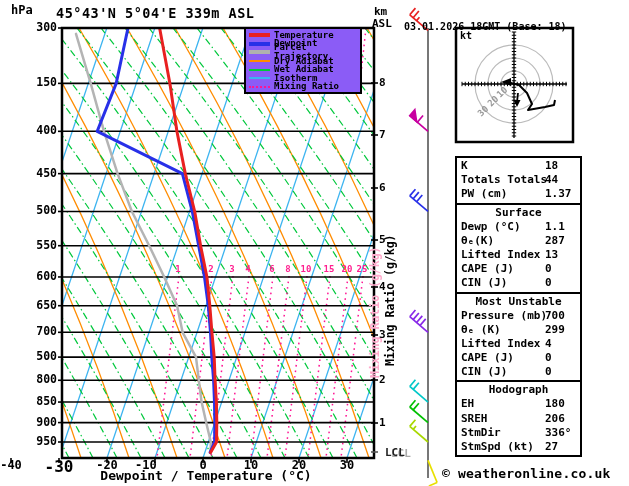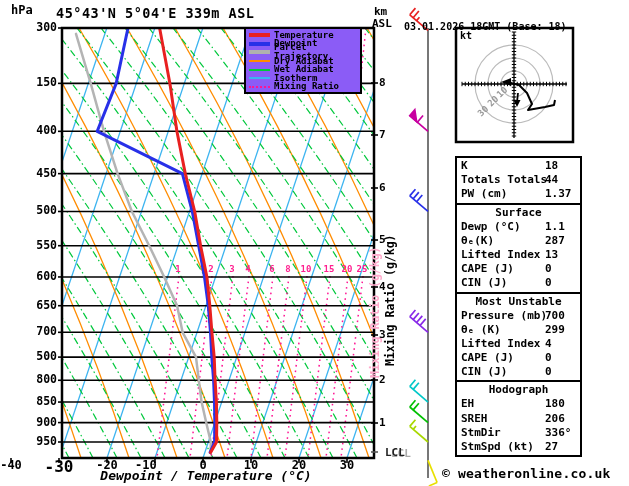--- a/index.html
+++ b/index.html
@@ -6,21 +6,21 @@
   #stage{position:relative;width:629px;height:486px;background:#fff;overflow:hidden;
          font-family:"DejaVu Sans Mono","Liberation Mono",monospace;}
   #chart-svg{position:absolute;left:0;top:0;}
   .lbl{position:absolute;font-family:"DejaVu Sans Mono","Liberation Mono",monospace;
        font-weight:bold;color:#000;white-space:nowrap;line-height:1;}
   #title{left:56px;top:7px;font-size:13.5px;letter-spacing:.5px;}
   #hpa-unit{left:11px;top:4px;font-size:12px;}
   #datetime{left:404px;top:22px;font-size:10px;}
   #km-unit{left:374px;top:6px;font-size:11px;}
   #asl-unit{left:372px;top:18px;font-size:11px;}
-  #x-axis-title{left:90px;top:469px;width:232px;text-align:center;font-size:13px;font-style:italic;}
+  #x-axis-title{left:90px;top:469px;width:232px;text-align:center;font-size:13px;}
   #lcl-ghost{left:391px;top:448px;font-size:11px;color:#aaa;}
   #lcl{left:385px;top:447px;font-size:11px;color:#222;}
   #mix-axis-pink{left:370px;top:208px;height:170px;font-size:11.5px;color:#ffaacc;
     writing-mode:vertical-rl;transform:rotate(180deg);}
   #mix-axis-black{left:385px;top:196px;height:170px;font-size:11.5px;color:#000;
     writing-mode:vertical-rl;transform:rotate(180deg);}
   #kt-label{left:460px;top:31px;font-size:10px;}
   #footer{left:442px;top:467px;width:182px;text-align:left;font-size:13px;letter-spacing:.2px;}
   #legend{position:absolute;left:244px;top:27px;width:118px;height:67px;background:#8b5cf6;
     border:2.5px solid #000;box-sizing:border-box;padding:2px 0 0 3px;}

